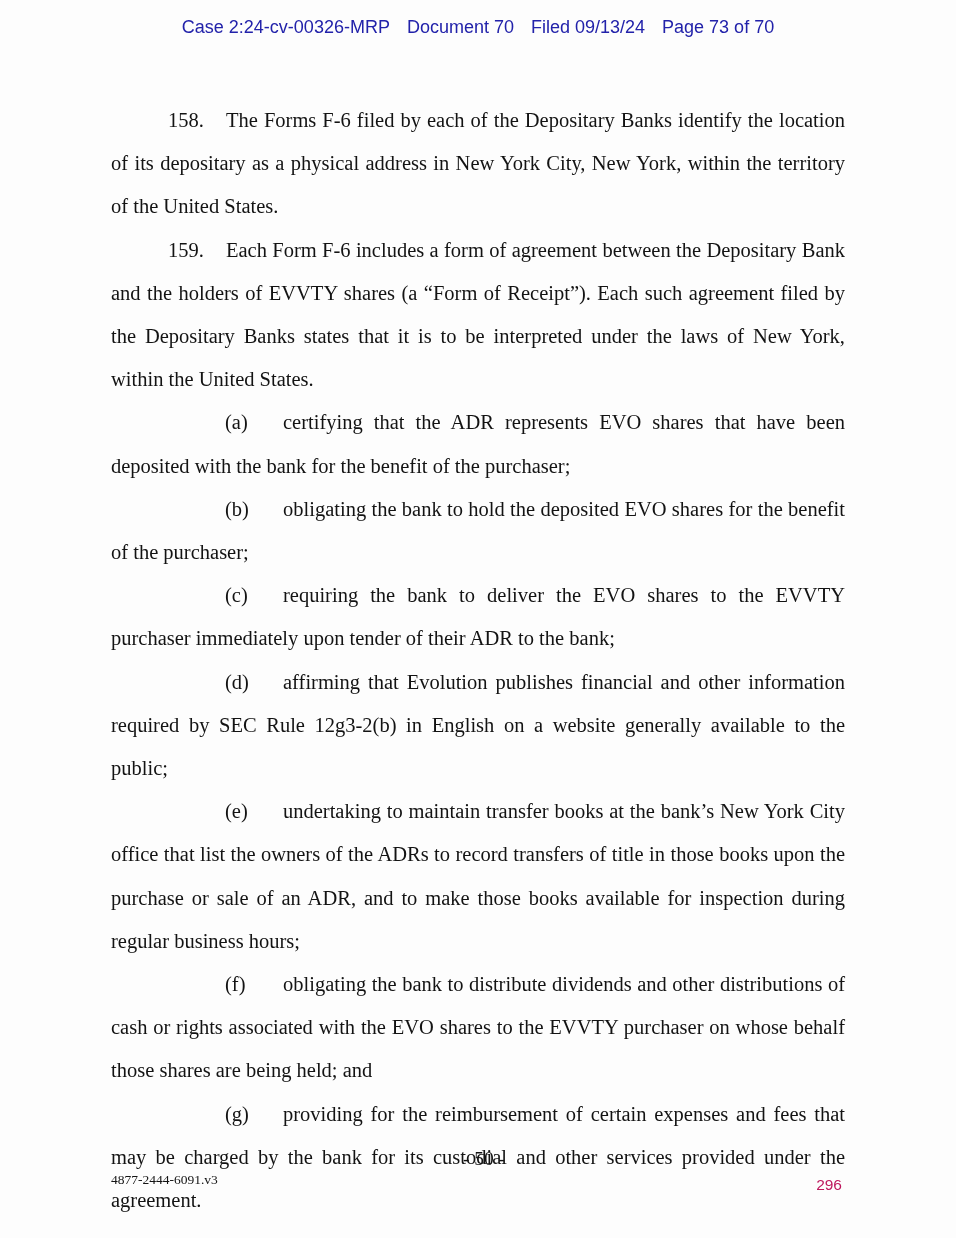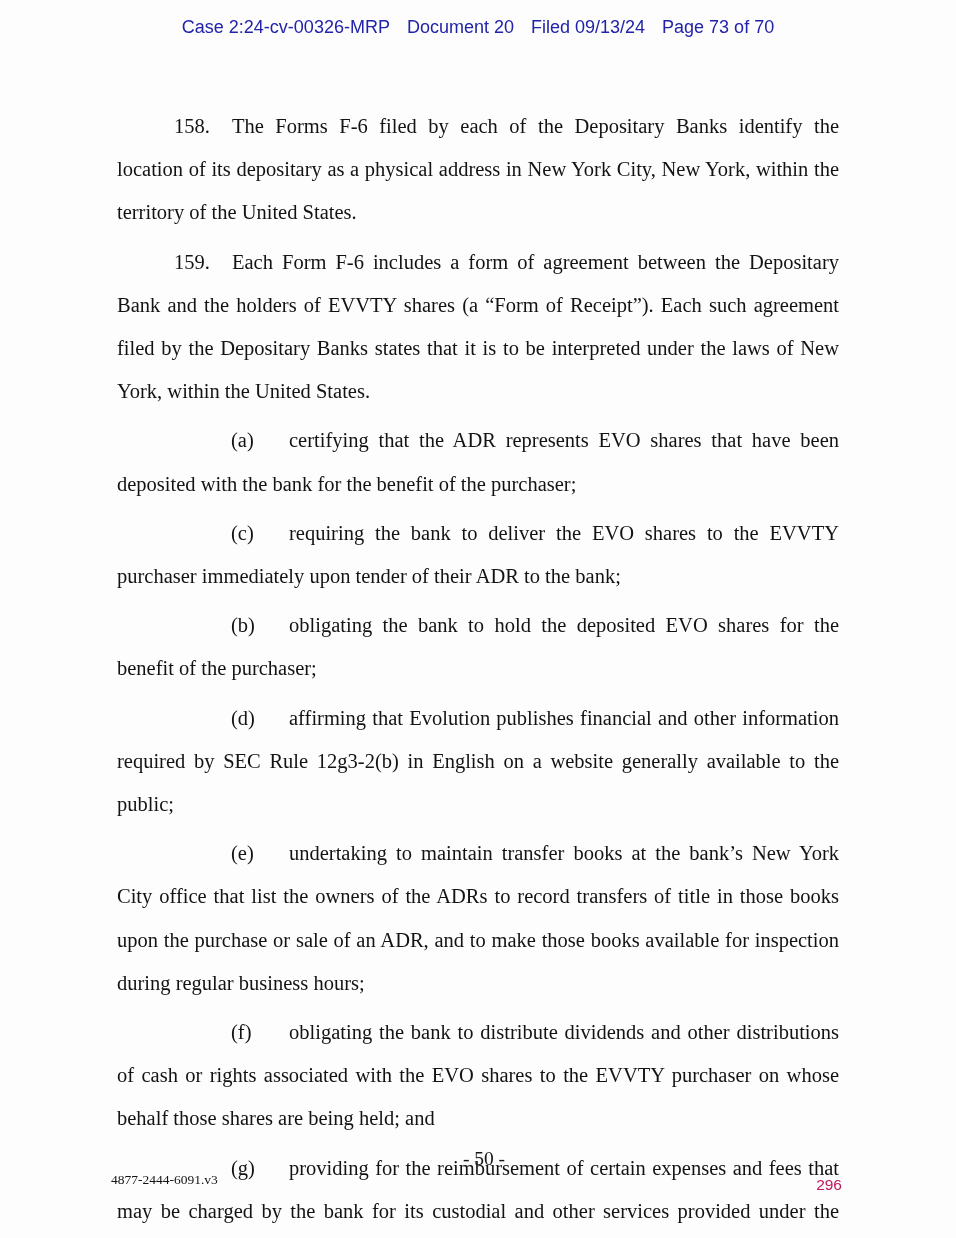--- a/index.html
+++ b/index.html
@@ -33,21 +33,21 @@
   
   .body-text {
     position: absolute;
     top: 99px;
     left: 111px;
     width: 734px;
     font-size: 20.5px;
     line-height: 43.2px;
   }
   .para {
-    margin: 6px;
+    margin: 0;
     text-align: justify;
   }
   .para-main { text-indent: 57px; }
   .para-sub  { text-indent: 114px; }
   .plabel {
     display: inline-block;
     width: 58px;
     text-indent: 0;
   }
   
@@ -74,31 +74,31 @@
     color: #be185d;
   }
 </style>
 </head>
 <body>
 
 <div class="page">
 
   <div class="ecf-header">
     <span>Case 2:24-cv-00326-MRP</span>
-    <span>Document 20</span>
+    <span>Document 70</span>
     <span>Filed 09/13/24</span>
     <span>Page 73 of 70</span>
   </div>
 
   <div class="body-text">
     <p class="para para-main"><span class="plabel">158.</span><span>The Forms F-6 filed by each of the Depositary Banks identify the location of its depositary as a physical address in New York City, New York, within the territory of the United States.</span></p>
     <p class="para para-main"><span class="plabel">159.</span><span>Each Form F-6 includes a form of agreement between the Depositary Bank and the holders of EVVTY shares (a “Form of Receipt”).  Each such agreement filed by the Depositary Banks states that it is to be interpreted under the laws of New York, within the United States.</span></p>
     <p class="para para-sub"><span class="plabel">(a)</span><span>certifying that the ADR represents EVO shares that have been deposited with the bank for the benefit of the purchaser;</span></p>
+    <p class="para para-sub"><span class="plabel">(b)</span><span>obligating the bank to hold the deposited EVO shares for the benefit of the purchaser;</span></p>
     <p class="para para-sub"><span class="plabel">(c)</span><span>requiring the bank to deliver the EVO shares to the EVVTY purchaser immediately upon tender of their ADR to the bank;</span></p>
-    <p class="para para-sub"><span class="plabel">(b)</span><span>obligating the bank to hold the deposited EVO shares for the benefit of the purchaser;</span></p>
     <p class="para para-sub"><span class="plabel">(d)</span><span>affirming that Evolution publishes financial and other information required by SEC Rule 12g3-2(b) in English on a website generally available to the public;</span></p>
     <p class="para para-sub"><span class="plabel">(e)</span><span>undertaking to maintain transfer books at the bank’s New York City office that list the owners of the ADRs to record transfers of title in those books upon the purchase or sale of an ADR, and to make those books available for inspection during regular business hours;</span></p>
     <p class="para para-sub"><span class="plabel">(f)</span><span>obligating the bank to distribute dividends and other distributions of cash or rights associated with the EVO shares to the EVVTY purchaser on whose behalf those shares are being held; and</span></p>
     <p class="para para-sub"><span class="plabel">(g)</span><span>providing for the reimbursement of certain expenses and fees that may be charged by the bank for its custodial and other services provided under the agreement.</span></p>
   </div>
 
   <div class="page-number">- 50 -</div>
   <div class="doc-id">4877-2444-6091.v3</div>
   <div class="bates-number">296</div>
 

